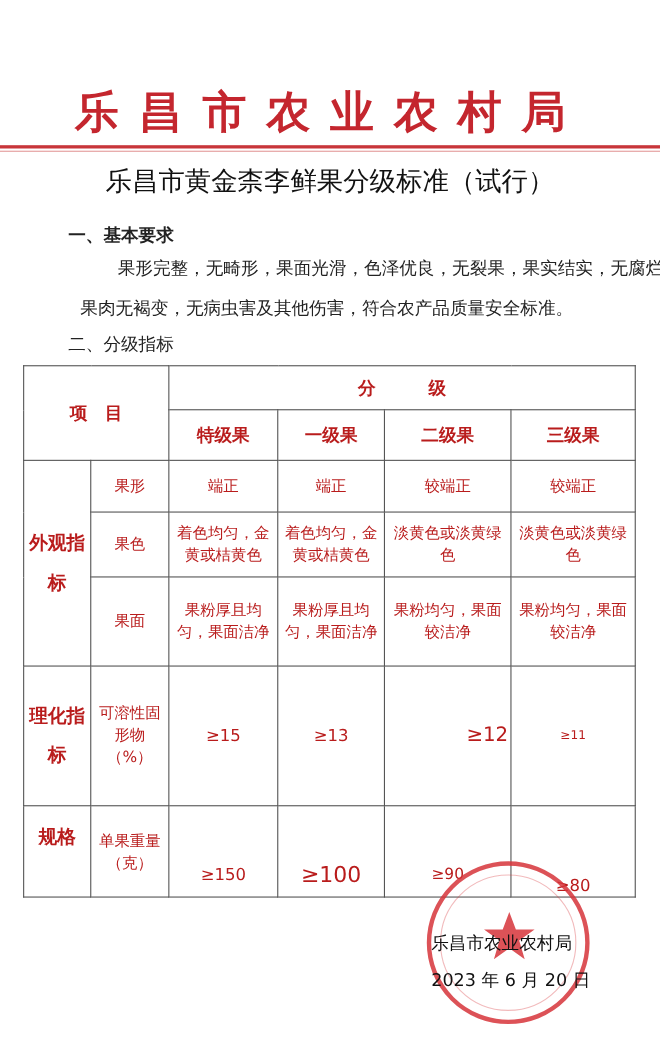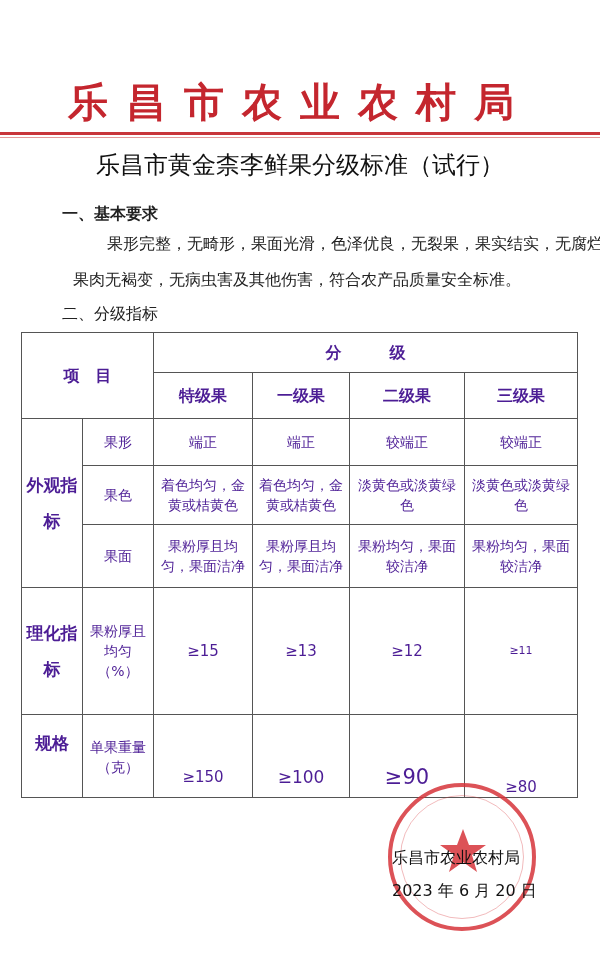--- a/index.html
+++ b/index.html
@@ -11,21 +11,21 @@
   .rule-thick { position:absolute; left:0; top:132px; width:600px; height:3px; background:#c8353a; }
   .rule-thin  { position:absolute; left:0; top:137px; width:600px; height:1px; background:#e39a9a; }
   .doc-title { position:absolute; left:0; top:148px; width:600px; text-align:center;
                font-size:24px; line-height:34px; color:#111; }
   .sec { position:absolute; left:62px; font-size:16px; line-height:22px; color:#222; }
   .para { position:absolute; left:28px; width:548px; font-size:16px; line-height:36px;
           color:#222; text-indent:34px; }
   table.grade { position:absolute; left:21px; top:332px; border-collapse:collapse;
                 table-layout:fixed; width:556px; }
   table.grade td { border:1px solid #555; text-align:center; vertical-align:middle;
-                   font-size:14px; line-height:20px; color:#4c1d95; padding:0 2px; }
+                   font-size:14px; line-height:20px; color:#b91c1c; padding:0 2px; }
   .hdr { font-weight:bold; font-size:16px !important; }
   .bigbold { font-weight:bold; font-size:17px !important; line-height:36px !important; }
   .seal { position:absolute; left:388px; top:783px; width:148px; height:148px; border-radius:50%;
           border:4px solid #d7343a; box-sizing:border-box; opacity:0.85; }
   .seal-inner { position:absolute; left:8px; top:8px; right:8px; bottom:8px; border-radius:50%;
                 border:1px solid rgba(215,52,58,0.4); }
   .seal-text { position:absolute; left:0; top:8px; width:100%; text-align:center; color:#d7343a;
                font-size:20px; font-family:"DejaVu Serif", serif; letter-spacing:4px; }
   .seal-star { position:absolute; left:47px; top:40px; width:48px; height:48px; }
   .sign { position:absolute; left:392px; font-size:16px; line-height:22px; color:#111; }
@@ -34,21 +34,21 @@
 <body>
 
 <div class="org-title">乐昌市农业农村局</div>
 <div class="rule-thick"></div>
 <div class="rule-thin"></div>
 
 <div class="doc-title">乐昌市黄金柰李鲜果分级标准（试行）</div>
 
 <div class="sec" style="top:203px;font-weight:bold;">一、基本要求</div>
 <div class="para" style="top:226px;margin-left:45px;">果形完整，无畸形，果面光滑，色泽优良，无裂果，果实结实，无腐烂，果肉无褐变，无病虫害及其他伤害，符合农产品质量安全标准。</div>
-<div class="sec" style="top:303px;">二、分级指标</div>
+<div class="sec" style="top:303px;font-family:Liberation Mono, monospace;">二、分级指标</div>
 
 <table class="grade">
   <colgroup>
     <col style="width:61px">
       <col style="width:71px">
       <col style="width:99px">
     <col style="width:97px">
       <col style="width:115px">
       <col style="width:113px">
   </colgroup>
@@ -71,41 +71,41 @@
     <td>较端正</td>
     <td>较端正</td>
   </tr>
   <tr style="height:59px;">
     <td>果色</td>
     <td>着色均匀，金黄或桔黄色</td>
     <td>着色均匀，金黄或桔黄色</td>
     <td>淡黄色或淡黄绿色</td>
     <td>淡黄色或淡黄绿色</td>
   </tr>
-  <tr style="height:63px;">
+  <tr style="height:81px;">
     <td>果面</td>
     <td>果粉厚且均匀，果面洁净</td>
     <td>果粉厚且均匀，果面洁净</td>
     <td>果粉均匀，果面较洁净</td>
     <td>果粉均匀，果面较洁净</td>
   </tr>
   <tr style="height:127px;">
     <td class="bigbold">理化指标</td>
-    <td>果粉厚且均匀（%）</td>
+    <td>可溶性固形物（%）</td>
     <td style="font-size:15px;">≥15</td>
     <td style="font-size:15px;">≥13</td>
-    <td style="font-size:15px;">≥12</td>
+    <td style="font-size:18px;text-align:right;">≥12</td>
     <td style="font-size:11px;">≥11</td>
   </tr>
   <tr style="height:83px;">
     <td class="bigbold" style="vertical-align:top;padding-top:10px;">规格</td>
     <td style="vertical-align:bottom;padding-bottom:20px;">单果重量（克）</td>
     <td style="font-size:15px;vertical-align:bottom;padding-bottom:10px;">≥150</td>
-    <td style="font-size:17px;vertical-align:bottom;padding-bottom:10px;">≥100</td>
-    <td style="font-size:21px;vertical-align:bottom;padding-bottom:10px;text-align:center;">≥90</td>
+    <td style="font-size:20px;vertical-align:bottom;padding-bottom:10px;">≥100</td>
+    <td style="font-size:14px;vertical-align:bottom;padding-bottom:10px;text-align:center;">≥90</td>
     <td style="font-size:15px;vertical-align:bottom;">≥80</td>
   </tr>
 </tbody>
   </table>
 
 <div class="seal">
   <div class="seal-inner"></div>
   <svg class="seal-star" viewBox="0 0 48 48">
     <polygon points="24,2 30,18 47,18 33,28 38,45 24,35 10,45 15,28 1,18 18,18" fill="#d7343a"></polygon>
   </svg>

